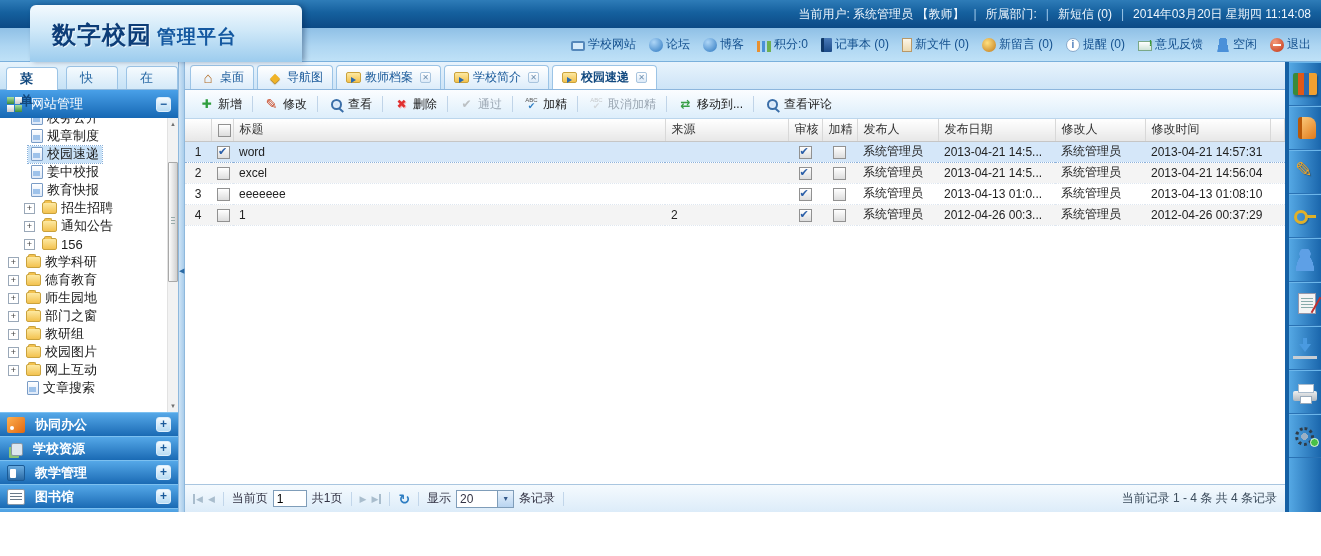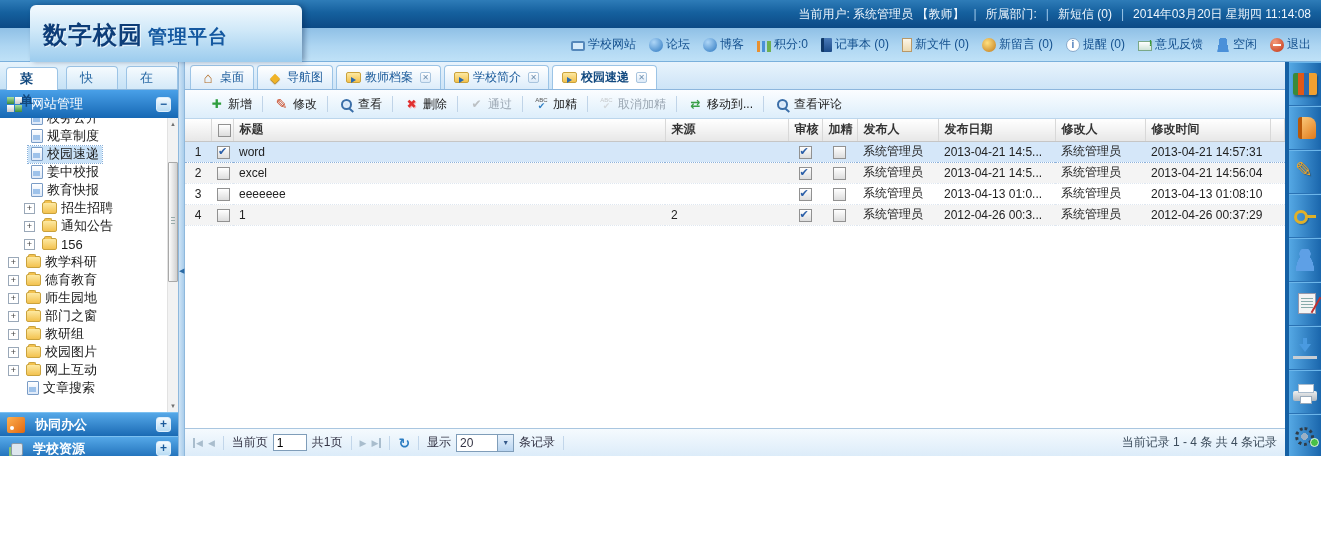--- a/index.html
+++ b/index.html
@@ -1,26 +1,26 @@
 <!DOCTYPE html>
 <html><head>
 <meta charset="utf-8">
 <style>
 *{margin:0;padding:0;box-sizing:border-box}
 html,body{width:1321px;height:556px;overflow:hidden}
 body{font-family:"Liberation Sans","DejaVu Sans",sans-serif;font-size:12px;color:#222;background:#fff}
-.app{width:1321px;height:456px;display:flex;flex-direction:column;position:relative;overflow:hidden}
+.app{width:1321px;height:512px;display:flex;flex-direction:column;position:relative;overflow:hidden}
 
 
 .hdr{position:relative;height:62px;flex:none}
 .topbar{height:28px;background:linear-gradient(180deg,#2e7cb8 0%,#15609e 45%,#0c4a86 100%);display:flex;align-items:center;justify-content:flex-end;padding-right:10px;color:#eef6fd}
 .user-item{white-space:nowrap}
 .user-item+.user-item::before{content:"|";margin:0 9px;color:#9cc6e8}
 .band{height:34px;background:linear-gradient(180deg,#8fc0e6 0%,#aed6f2 55%,#bfe1f7 100%);display:flex;align-items:center;justify-content:flex-end;padding-right:10px;border-bottom:1px solid #7ab0dc}
-.logo{position:absolute;left:30px;top:5px;width:272px;height:57px;z-index:3;border-radius:6px 6px 0 0;background:linear-gradient(180deg,#f4fafe 0%,#cfe8f8 45%,#9cccee 100%);box-shadow:3px 0 5px rgba(0,30,70,.35);padding:14px 0 0 13px;white-space:nowrap}
+.logo{position:absolute;left:30px;top:5px;width:272px;height:57px;z-index:3;border-radius:6px 6px 0 0;background:linear-gradient(180deg,#f4fafe 0%,#cfe8f8 45%,#9cccee 100%);box-shadow:3px 0 5px rgba(0,30,70,.35);padding:14px 0 0 22px;white-space:nowrap}
 .logo-main{font-size:24px;font-weight:bold;color:#0d3d78;letter-spacing:1px;text-shadow:1px 1px 0 rgba(255,255,255,.7)}
 .logo-sub{font-size:19px;font-weight:bold;color:#1458a0;margin-left:5px;letter-spacing:1px}
 .qlinks{display:flex;align-items:center;gap:13px;z-index:2}
 .qlink{display:flex;align-items:center;color:#15518f;text-decoration:none;white-space:nowrap;cursor:pointer}
 
 
 .li-ic{width:14px;height:14px;display:inline-block;margin-right:3px;position:relative;flex:none}
 .icon-monitor{height:10px;margin-top:2px;background:#d6ebfb;border:2px solid #5588bb;border-radius:2px}
 .icon-forum,.icon-blog{border-radius:50%;background:radial-gradient(circle at 35% 30%,#aed6f7,#2b77c0)}
 .icon-score{height:11px;margin-top:3px;background:linear-gradient(90deg,#e89030 0 3px,transparent 3px 5px,#4a90d9 5px 8px,transparent 8px 10px,#6fb052 10px 13px)}
@@ -96,21 +96,21 @@
 .mtab{height:24px;padding:0 9px;border:1px solid #9cc4e6;border-bottom:none;border-radius:4px 4px 0 0;background:linear-gradient(#ffffff,#dcecfa);color:#1a5a9a;display:flex;align-items:center;gap:4px;cursor:pointer;white-space:nowrap}
 .mtab.active{background:#fff;font-weight:bold;color:#12497f}
 .mt-ic{width:16px;height:14px;display:inline-flex;align-items:center;justify-content:center;flex:none;position:relative}
 .icon-home::before{content:"⌂";color:#b06820;font-size:15px;font-weight:bold}
 .icon-nav::before{content:"◆";color:#f0b429;font-size:13px;text-shadow:0 1px 1px #a87818}
 .icon-tabdoc{width:15px;height:11px;background:linear-gradient(#fde9a2,#f3c24f);border:1px solid #caa23c;border-radius:2px}
 .icon-tabdoc::after{content:"";position:absolute;left:4px;top:4px;border:3px solid transparent;border-left:5px solid #2a6ab0}
 .tclose{width:11px;height:11px;margin-left:3px;border:1px solid #a8c4de;border-radius:2px;background:linear-gradient(#fff,#dceaf8);color:#7090b0;font-size:8px;line-height:9px;text-align:center;cursor:pointer}
 .tclose::after{content:"✕"}
 
-.mtoolbar{height:29px;flex:none;background:linear-gradient(#fbfdff,#ddeefb);border-bottom:1px solid #bcd6ec;display:flex;align-items:center;padding:0 16px}
+.mtoolbar{height:29px;flex:none;background:linear-gradient(#fbfdff,#ddeefb);border-bottom:1px solid #bcd6ec;display:flex;align-items:center;padding:0 6px}
 .tbtn-wrap{display:flex;align-items:center}
 .tbtn{display:flex;align-items:center;gap:3px;padding:2px 7px;color:#1a1a1a;cursor:pointer;white-space:nowrap}
 .tbtn.disabled{color:#9aa6b2;cursor:default}
 .tbtn.disabled .ti{opacity:.55;filter:grayscale(1)}
 .tdiv{width:1px;height:16px;background:#c0d4e8;margin:0 3px}
 .ti{width:17px;height:15px;display:inline-flex;align-items:center;justify-content:center;flex:none;position:relative}
 .icon-add::before{content:"✚";color:#2f9e3f;font-weight:bold;font-size:12px}
 .icon-edit::before{content:"✎";color:#c8401a;font-size:14px}
 .icon-del::before{content:"✖";color:#e03030;font-weight:bold;text-shadow:1px 1px 0 #f6b8b8}
 .icon-pass::before{content:"✔";color:#8a97a5;font-size:12px}
@@ -118,21 +118,21 @@
 .icon-abc::before{content:"ABC";font-size:6px;color:#555}
 .icon-abc::after{content:"✔";font-size:9px;color:#2d7dc2;margin-top:-1px;font-weight:bold}
 .icon-abc2::before{content:"ABC";font-size:6px;color:#98a4b0}
 .icon-abc2::after{content:"✔";font-size:9px;color:#a8c4dc;margin-top:-1px;font-weight:bold}
 .icon-move::before{content:"⇄";color:#3aa048;font-weight:bold;font-size:12px}
 .icon-view::before{content:"";width:7px;height:7px;border:2px solid #3a6ea8;border-radius:50%;background:radial-gradient(circle,#cfe2f6,#eef6ff)}
 .icon-view::after{content:"";position:absolute;width:6px;height:2px;background:#3a6ea8;transform:rotate(40deg);right:1px;bottom:1px}
 
 
 .grid table{width:100%;border-collapse:collapse;table-layout:fixed}
-.grid th{height:22px;background:linear-gradient(#ffffff,#e7e7e7);border-right:1px solid #d8d8d8;border-bottom:1px solid #c6c6c6;font-weight:bold;text-align:left;padding:0 6px;color:#333;overflow:hidden;white-space:nowrap;cursor:pointer}
+.grid th{height:22px;background:linear-gradient(#ffffff,#e7e7e7);border-right:1px solid #d8d8d8;border-bottom:1px solid #c6c6c6;font-weight:normal;text-align:left;padding:0 6px;color:#333;overflow:hidden;white-space:nowrap;cursor:pointer}
 .grid td{height:21px;padding:0 6px;border-bottom:1px dotted #dfe7f0;overflow:hidden;white-space:nowrap;color:#222}
 .grid tbody tr{cursor:pointer}
 .grid tbody tr:nth-child(even) td{background:#f4f4f4}
 .grid tr.selected td{background:#d5e7f9;border-top:1px dotted #8fb2da;border-bottom:1px dotted #8fb2da}
 .c-center{text-align:center}
 .c-num{color:#555;text-align:center}
 .cb{width:13px;height:13px;display:inline-block;border:1px solid #919191;background:linear-gradient(#fff,#ddd);position:relative;vertical-align:-3px;cursor:pointer}
 .cb.checked::after{content:"✔";position:absolute;top:-2px;left:0;color:#2b5fa8;font-size:11px;font-weight:bold}
 
 .spacer{flex:1;background:#fff}

